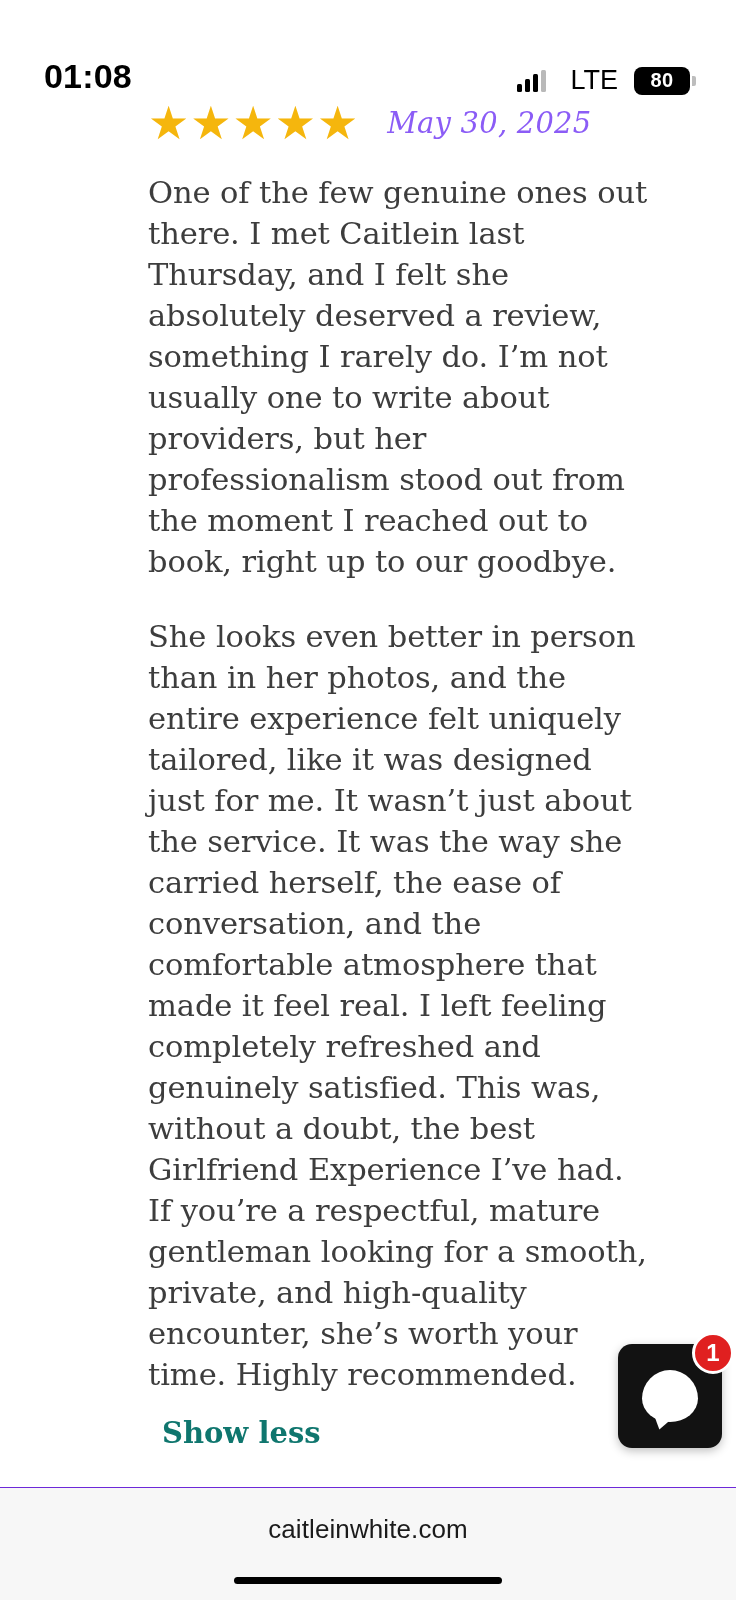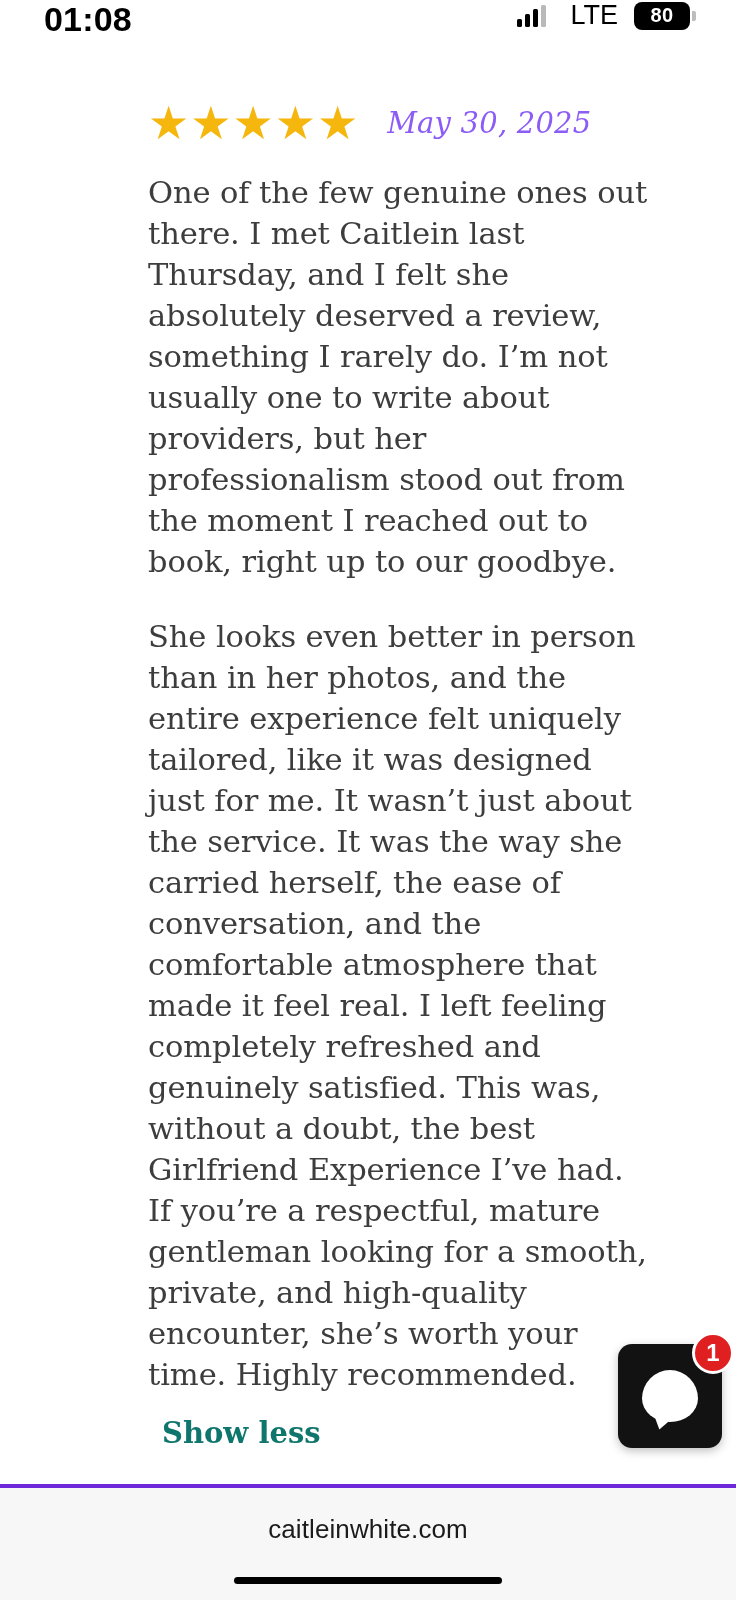--- a/index.html
+++ b/index.html
@@ -12,21 +12,21 @@
     background: #ffffff;
     font-family: "Liberation Sans", sans-serif;
     overflow: hidden;
     position: relative;
   }
 
   
   .status-bar {
     height: 96px;
     display: flex;
-    align-items: flex-start;
+    align-items: flex-end;
     justify-content: space-between;
     padding: 0 46px 0 44px;
     box-sizing: border-box;
   }
   .status-time {
     font-size: 34px;
     font-weight: 600;
     letter-spacing: 0.2px;
     color: #000;
     font-family: "Liberation Sans", sans-serif;
@@ -224,21 +224,21 @@
   }
 
   
   .browser-bar {
     position: absolute;
     left: 0;
     right: 0;
     bottom: 0;
     height: 112px;
     background: #f7f7f7;
-    border-top: 4px solid #6d28d9;
+    border-top: 1px solid #6d28d9;
     display: flex;
     flex-direction: column;
     align-items: center;
     justify-content: flex-start;
     margin-top: 40px;
   }
   .site-url {
     margin-top: 26px;
     font-size: 26px;
     color: #1b1b1b;

